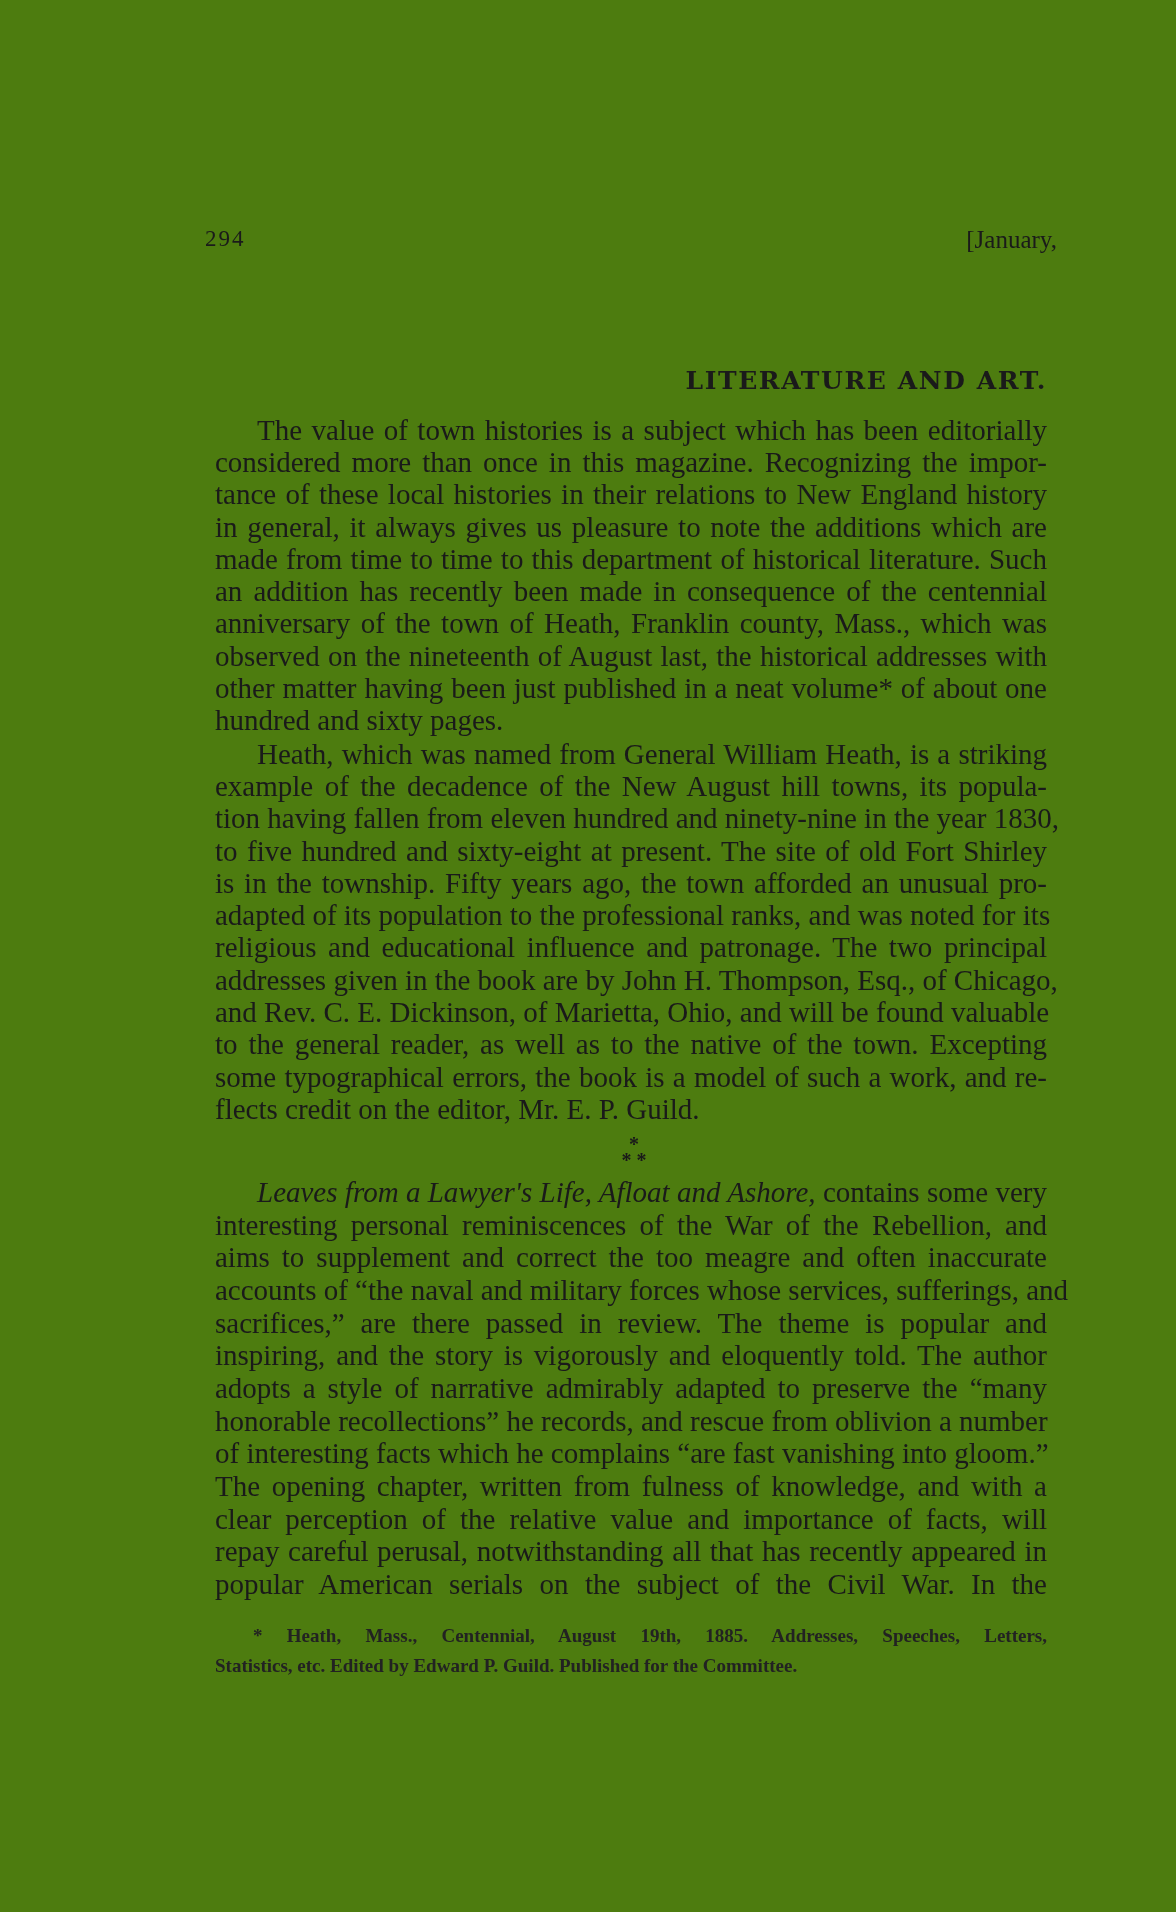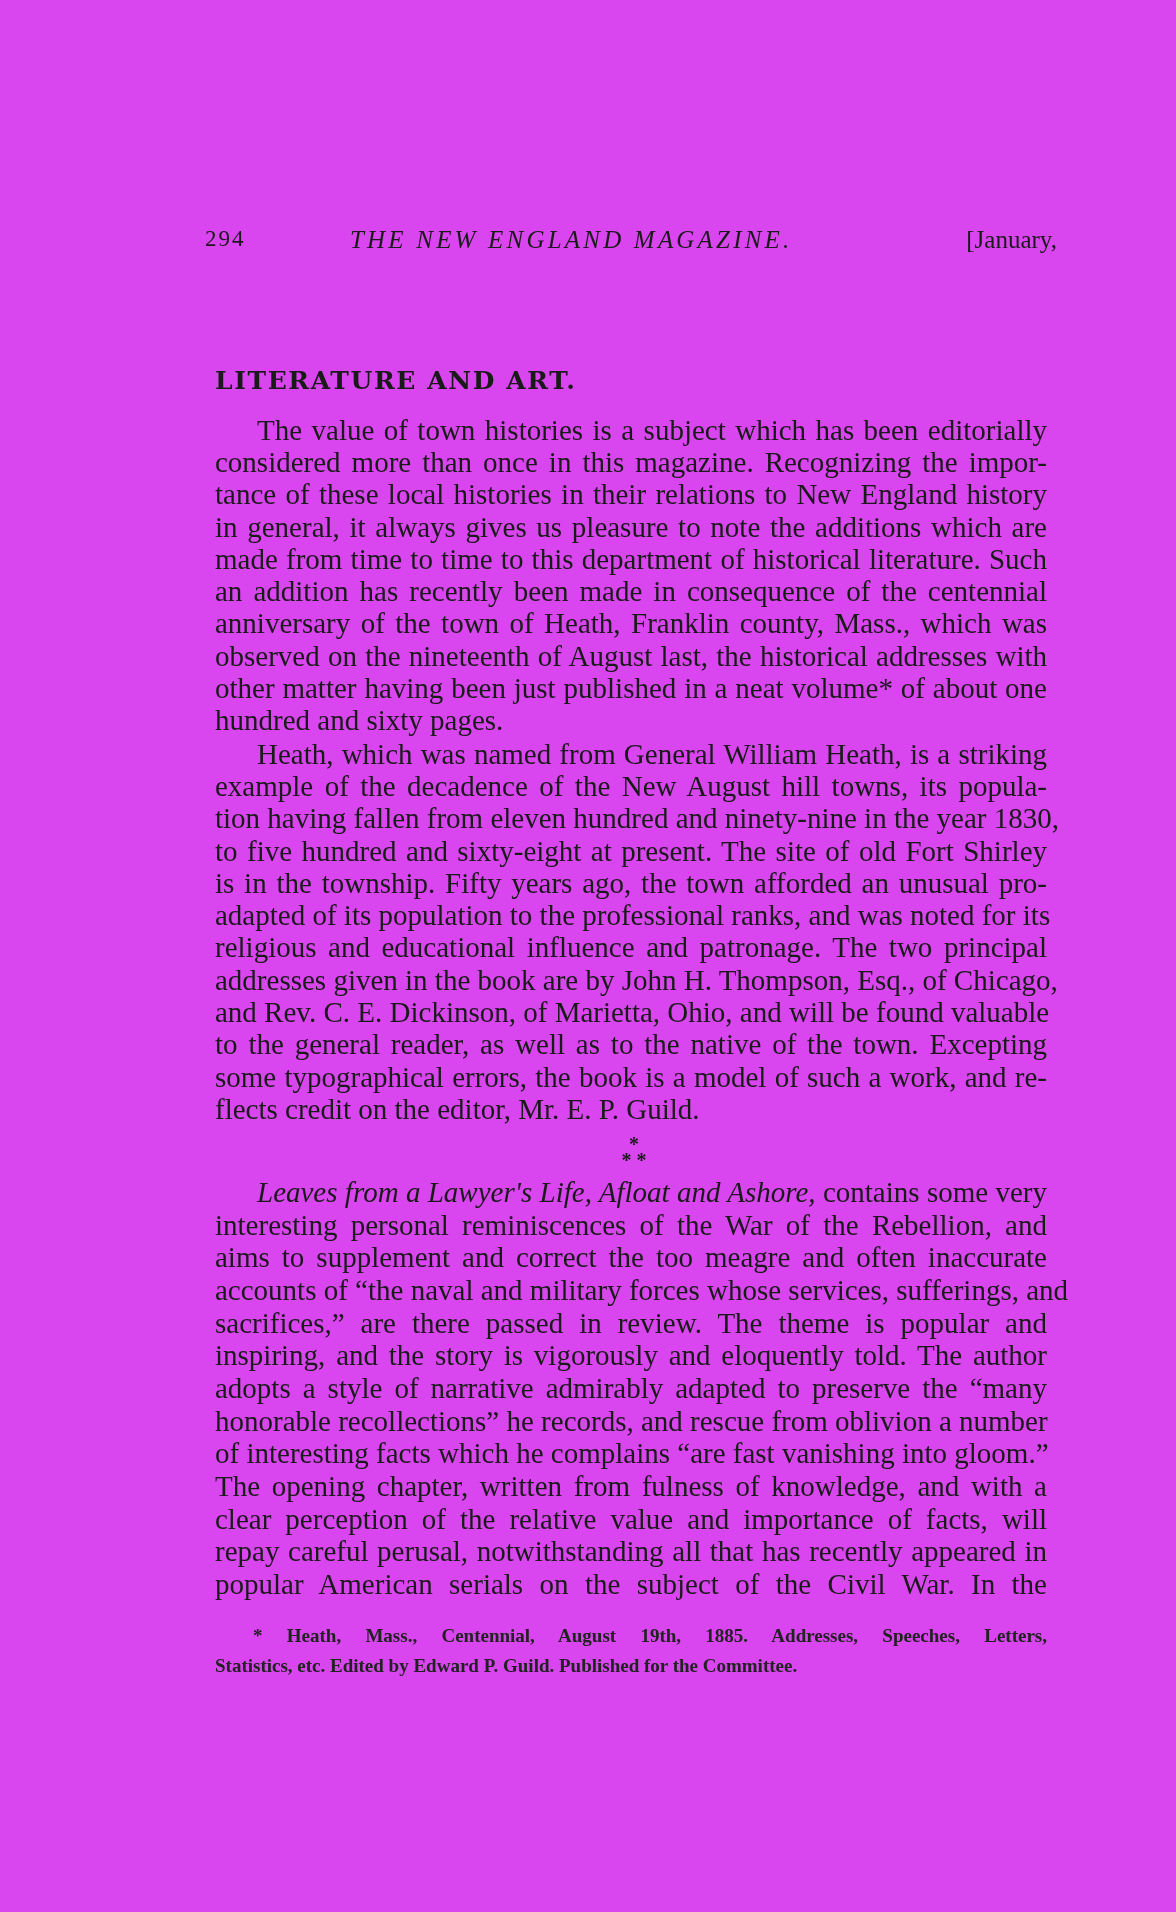--- a/index.html
+++ b/index.html
@@ -1,23 +1,23 @@
 <!DOCTYPE html>
 <html><head>
 <meta charset="utf-8">
 <style>
   html, body { margin:0; padding:0; background:#ffffff; }
   body { width:1176px; height:1912px; position:relative; overflow:hidden;
          font-family:"Liberation Serif","DejaVu Serif",serif; color:#1a1a1a; }
-  .page { position:absolute; left:0; top:0; width:1176px; height:1912px; background:#d946ef; }
+  .page { position:absolute; left:0; top:0; width:1176px; height:1912px; background:#4d7c0f; }
   .running-head { position:absolute; top:226px; left:205px; width:852px; height:34px; }
   .page-num { position:absolute; left:0; top:0; font-size:23px; letter-spacing:2px; }
   .mag-title { position:absolute; left:145px; top:0; font-size:25px; font-style:italic; letter-spacing:3.2px; }
   .issue { position:absolute; right:0; top:0; font-size:25px; }
-  .section-title { position:absolute; top:366px; left:215px; width:832px; text-align:left;
+  .section-title { position:absolute; top:366px; left:215px; width:832px; text-align:right;
                    font-family:"DejaVu Serif","Liberation Serif",serif; font-weight:bold;
                    font-size:25px; letter-spacing:1.6px; }
   .line { position:absolute; left:215px; width:832px; font-size:29px; line-height:32px;
           white-space:nowrap; text-align:justify; text-align-last:justify; }
   .line.indent { left:257px; width:790px; }
   .line.last { text-align-last:left; }
   .asterism { position:absolute; left:612px; top:1136px; width:44px; height:34px; font-size:20px; line-height:16px; text-align:center; font-weight:bold; }
   .asterism span { display:block; }
   .foot { position:absolute; left:215px; width:832px; font-size:19px; line-height:28px; font-weight:bold;
           white-space:nowrap; text-align:justify; text-align-last:justify; color:#222; }
@@ -25,21 +25,20 @@
   .foot.last { text-align-last:left; }
   i { }
 </style>
 </head>
 <body>
 
 <div class="page">
 
   <div class="running-head">
     <span class="page-num">294</span>
-    <span class="mag-title">THE NEW ENGLAND MAGAZINE.</span>
     <span class="issue">[January,</span>
   </div>
 
   <div class="section-title">LITERATURE AND ART.</div>
 
   <div>
     <div class="line indent" style="top:414px">The value of town histories is a subject which has been editorially</div>
     <div class="line" style="top:446px">considered more than once in this magazine.  Recognizing the impor-</div>
     <div class="line" style="top:478px">tance of these local histories in their relations to New England history</div>
     <div class="line" style="top:511px">in general, it always gives us pleasure to note the additions which are</div>

